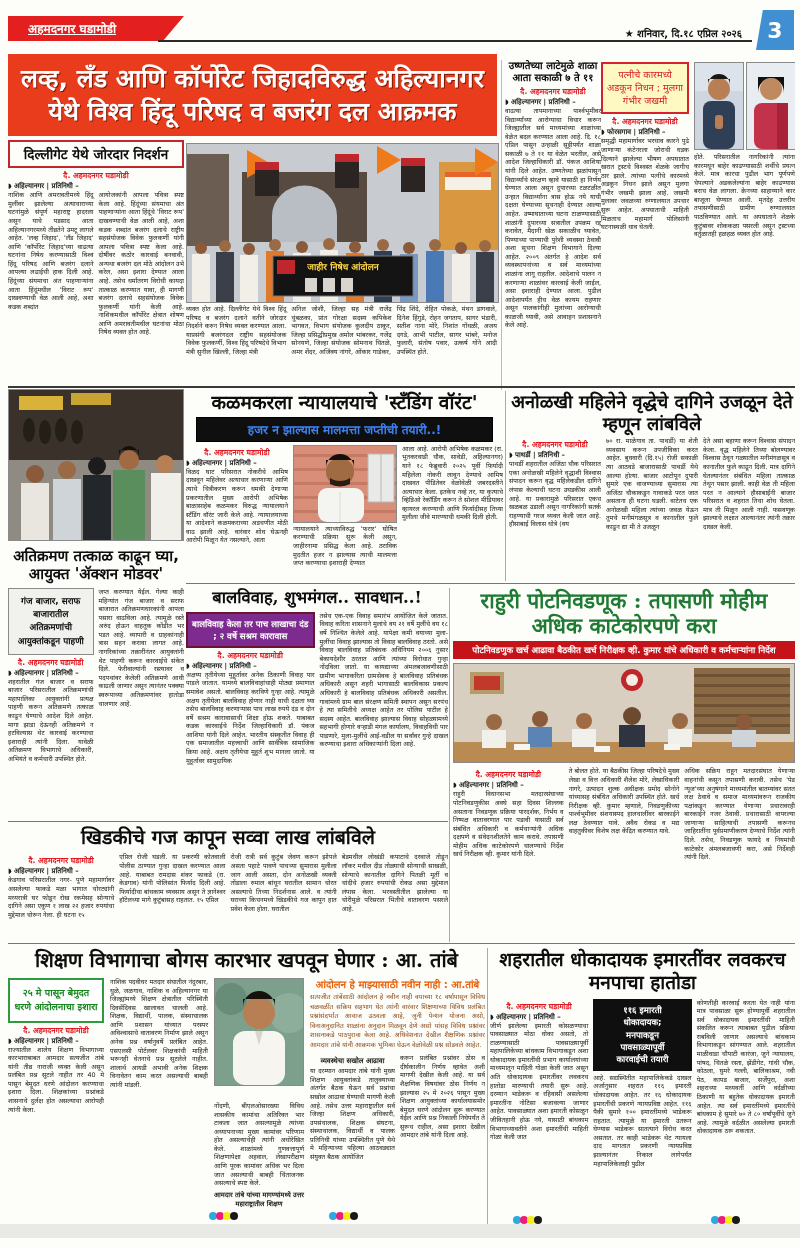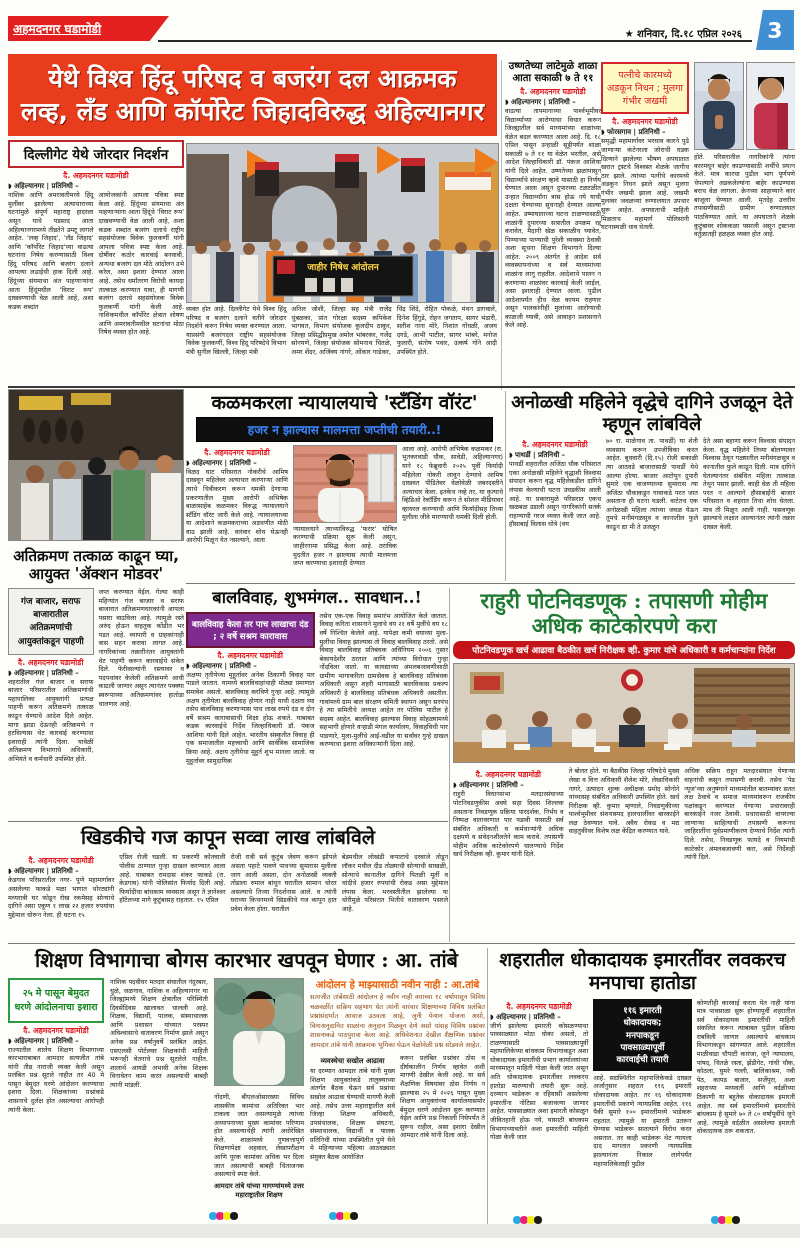--- a/index.html
+++ b/index.html
@@ -2,21 +2,21 @@
 <html><head>
 <meta charset="utf-8">
 <style>
   html,body{margin:0;padding:0;background:#ffffff;}
   .page{position:relative;width:800px;height:1248px;background:#fdfdfa;overflow:hidden;
         font-family:"DejaVu Sans", sans-serif;color:#1a1a1a;}
   .abs{position:absolute;}
   .ov{overflow:hidden;}
   
   .ribbon{background:#e3201f;color:#fff;font-weight:bold;font-size:12px;
-          padding:4px 18px 4px 5px;clip-path:polygon(0 0,100% 0,88% 100%,0 100%);
+          padding:4px 18px 4px 20px;clip-path:polygon(0 0,100% 0,88% 100%,0 100%);
           text-decoration:underline;}
   .hline{border-bottom:2px solid #2a2a2a;}
   .dateline-top{font-size:10px;font-weight:bold;text-align:right;color:#111;}
   .pageno{background:#3f8fd2;color:#fff;font-size:22px;font-weight:bold;
           display:flex;align-items:center;justify-content:center;
           clip-path:polygon(18% 0,100% 0,100% 100%,0 100%);}
   
   .banner{background:#e83c1d;color:#fff;text-align:center;display:flex;flex-direction:column;
           justify-content:center;gap:2px;}
   .banner div{font-size:25px;font-weight:bold;line-height:1.25;text-shadow:1px 1px 0 #7a1503;}
@@ -33,21 +33,21 @@
              font-size:9.5px;line-height:1.35;padding:5px 2px;background:#fef9c3;}
   .boxed-purple{background:#7d2b8f;border:2px solid #6b1430;color:#fff;font-weight:bold;
                 text-align:center;font-size:8.6px;line-height:1.4;padding:4px 3px;}
   .boxed-gray{background:#f1f1ee;border:1px solid #8a8a8a;color:#111;font-weight:bold;
               text-align:center;font-size:8.8px;line-height:1.5;padding:6px 3px;}
   .boxed-green{border:2px solid #2e9b3e;color:#17861f;font-weight:bold;text-align:center;
                font-size:9.5px;line-height:1.5;padding:6px 3px;background:#fff;}
   .boxed-black{background:#0f0f0f;color:#fff;font-weight:bold;text-align:center;
                font-size:8.6px;line-height:1.45;padding:5px 20px;}
   .redstrip{background:#c41319;color:#fff;font-weight:bold;font-size:8.6px;
-            text-align:center;padding:3px 2px;border-radius:7px;}
+            text-align:center;padding:3px 2px;}
   .greenhd{color:#1f7a33;}
   .orangehd{color:#e8650f;font-weight:bold;font-size:10px;text-align:center;line-height:1.3;}
   .orangebody{color:#8a4714;font-size:6.6px;line-height:1.45;text-align:justify;font-weight:500;}
   .subhd{font-weight:bold;font-size:7px;text-align:center;margin:2px 0;}
   .boldline{font-weight:bold;font-size:6.6px;text-align:center;margin-top:2px;}
   .photo{border:1px solid #8a8a8a;background:#0c4a6e;position:relative;}
   .photo svg{display:block;}
   .vrule{background:#a9a9a9;width:1px;}
   .hrule{background:#3a3a3a;height:2px;}
   .banner-overlay{position:absolute;color:#ffd84d;font-weight:bold;text-align:center;
@@ -65,22 +65,22 @@
   <div class="abs ribbon" style="left:8px;top:16px;width:138px;">
     <span>अहमदनगर घडामोडी</span>
   </div>
   <div class="abs hline" style="left:158px;top:20px;width:594px;height:20px;"></div>
   <div class="abs dateline-top" style="left:472px;top:26px;width:270px;">★ शनिवार, दि.१८ एप्रिल २०२६</div>
   <div class="abs pageno" style="left:756px;top:10px;width:38px;height:40px;">
     <span>3</span>
   </div>
 
   <div class="abs banner" style="left:8px;top:54px;width:489px;height:82px;">
+    <div>लव्ह, लँड आणि कॉर्पोरेट जिहादविरुद्ध अहिल्यानगर</div>
     <div>येथे विश्व हिंदू परिषद व बजरंग दल आक्रमक</div>
-    <div>लव्ह, लँड आणि कॉर्पोरेट जिहादविरुद्ध अहिल्यानगर</div>
   </div>
 
   <div class="abs ov" style="left:8px;top:140px;width:176px;height:242px;">
     <div class="hd" style="font-size:13.5px;border:2px solid #c0272d;padding:4px 2px;">दिल्लीगेट येथे जोरदार निदर्शन</div>
     <div class="byline">दै. अहमदनगर घडामोडी</div>
     <div class="dl">◗ अहिल्यानगर | प्रतिनिधी –</div>
     <div class="cols" style="height:168px;">
       <div class="bt">नाशिक आणि अमरावतीमध्ये हिंदू मुलींवर झालेल्या अत्याचाराच्या घटनांमुळे संपूर्ण महाराष्ट्र हादरला असून याचे पडसाद आता अहिल्यानगरमध्ये तीव्रतेने उमटू लागले आहेत. 'लव्ह जिहाद', 'लँड जिहाद' आणि 'कॉर्पोरेट जिहाद'च्या वाढत्या घटनांना निषेध करण्यासाठी विश्व हिंदू परिषद आणि बजरंग दलाने आपल्या लढाईची हाक दिली आहे. हिंदूंच्या संयमाचा अंत पाहणाऱ्यांना आता हिंदूंमधील 'विराट रूप' दाखवण्याची वेळ आली आहे, अशा कडक शब्दांत</div>
       <div class="bt">आयोजकांनी आपला पवित्रा स्पष्ट केला आहे. हिंदूंच्या संयमाचा अंत पाहणाऱ्यांना आता हिंदूंचे 'विराट रूप' दाखवण्याची वेळ आली आहे, अशा कडक शब्दांत बजरंग दलाचे राष्ट्रीय सहसंयोजक विवेक फुलकर्णी यांनी आपला पवित्रा स्पष्ट केला आहे. दोषींवर कठोर कारवाई बनवावी, अन्यथा बजरंग दल मोठे आंदोलन उभे करेल, असा इशारा देण्यात आला आहे. तसेच धर्मांतरण विरोधी कायदा तात्काळ करण्यात यावा, ही मागणी बजरंग दलाचे सहसंयोजक विवेक फुलकर्णी यांनी केली आहे. नाशिकमधील कॉर्पोरेट क्षेत्रात शोषण आणि अमरावतीमधील घटनांचा मोठा निषेध व्यक्त होत आहे.</div>
     </div>
@@ -381,21 +381,21 @@
           <svg width="88" height="106" viewBox="0 0 88 106">
               <rect width="88" height="106" fill="#7da08c"></rect>
               <circle cx="16" cy="20" r="16" fill="#5e8471" opacity="0.7"></circle>
               <circle cx="74" cy="34" r="20" fill="#95b3a2" opacity="0.7"></circle>
               <circle cx="44" cy="34" r="16" fill="#b97f54"></circle>
               <path d="M28,28 A16,16 0 0 1 60,28 L60,20 L28,20 Z" fill="#17110c"></path>
               <rect x="18" y="52" width="52" height="54" rx="12" fill="#f6f5f0"></rect>
               <path d="M40,52 L48,52 L44,66 Z" fill="#d9d5cc"></path>
             </svg>
         </div>
-        <div class="bt" style="margin-top:7px;">नोंदणी, बीएलओसारख्या विविध शासकीय कामांचा अतिरिक्त भार टाकला जात असल्यामुळे त्यांच्या अध्यापनाच्या मुख्य कामांवर परिणाम होत असल्याचेही त्यांनी अधोरेखित केले. शाळांमध्ये गुणवत्तापूर्ण शिक्षणापेक्षा अहवाल, लेखापरीक्षण आणि पूरक कामांवर अधिक भर दिला जात असल्याची बाबही चिंताजनक असल्याचे स्पष्ट केले.</div>
+        <div class="bt" style="margin-top:16px;">नोंदणी, बीएलओसारख्या विविध शासकीय कामांचा अतिरिक्त भार टाकला जात असल्यामुळे त्यांच्या अध्यापनाच्या मुख्य कामांवर परिणाम होत असल्याचेही त्यांनी अधोरेखित केले. शाळांमध्ये गुणवत्तापूर्ण शिक्षणापेक्षा अहवाल, लेखापरीक्षण आणि पूरक कामांवर अधिक भर दिला जात असल्याची बाबही चिंताजनक असल्याचे स्पष्ट केले.</div>
         <div class="boldline">आमदार तांबे यांच्या मागण्यांमध्ये उत्तर महाराष्ट्रातील शिक्षण</div>
       </div>
       <div style="flex:1;min-width:0;">
         <div class="orangehd">आंदोलन हे माझ्यासाठी नवीन नाही : आ.तांबे</div>
         <div class="orangebody" style="margin-top:2px;">सत्यजीत तांबेंसाठी आंदोलन हे नवीन नाही वयाच्या १८ वर्षापासून विविध चळवळींत सक्रिय सहभाग घेत त्यांनी वारंवार शिक्षणाच्या विविध प्रलंबित प्रश्नांसंदर्भात आवाज उठवला आहे, जुनी पेन्शन योजना असो, विनाअनुदानित शाळांना अनुदान मिळवून देणे असो यांसह विविध प्रश्नांवर शासनाकडे पाठपुरावा केला आहे. अधिवेशनात देखील शैक्षणिक प्रश्नांवर आमदार तांबे यांनी आक्रमक भूमिका घेऊन वेळोवेळी प्रश्न सोडवले आहेत.</div>
         <div class="cols" style="margin-top:4px;">
           <div>
             <div class="subhd">व्यवस्थेचा सखोल आढावा</div>
             <div class="bt">या दरम्यान आमदार तांबे यांनी मुख्य शिक्षण आयुक्तांकडे तालुक्याच्या अंतर्गत बैठक घेऊन सर्व प्रश्नांचा सखोल आढावा घेण्याची मागणी केली आहे. तसेच उत्तर महाराष्ट्रातील सर्व जिल्हा शिक्षण अधिकारी, उपसंचालक, शिक्षक संघटना, संस्थाचालक, विद्यार्थी व पालक प्रतिनिधी यांच्या उपस्थितीत पुणे येथे मे महिन्याच्या पहिल्या आठवड्यात संयुक्त बैठक आयोजित</div>
           </div>

